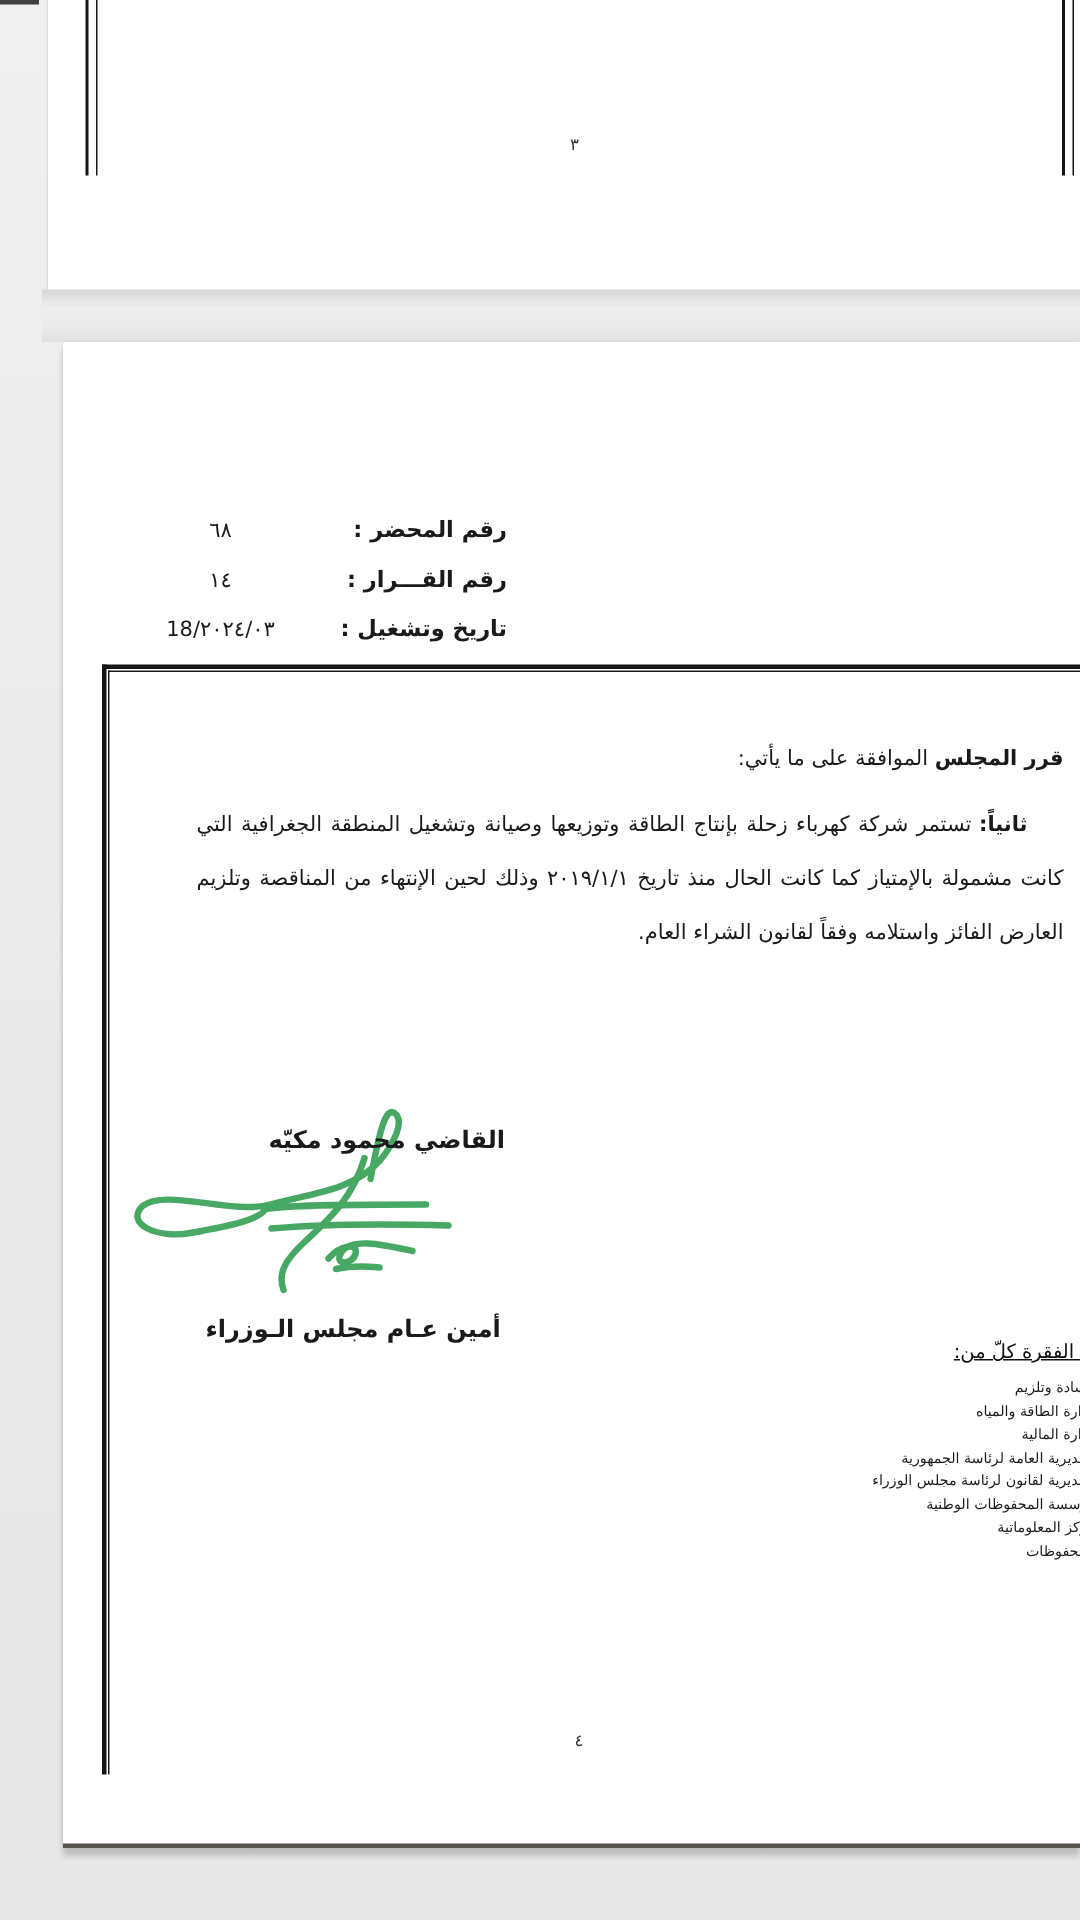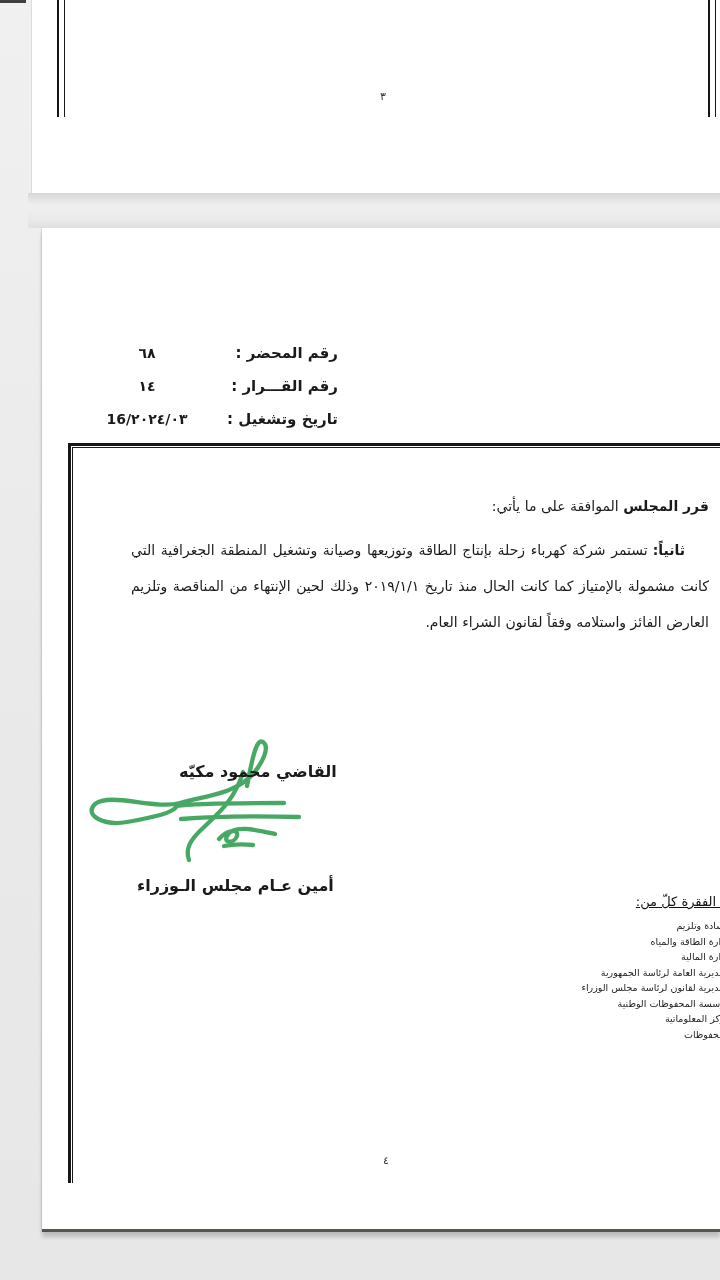--- a/index.html
+++ b/index.html
@@ -36,41 +36,41 @@
     background:#ffffff;
     border-bottom:3px solid #55534b;
     box-shadow:-1px 0 1px rgba(0,0,0,.07), 0 5px 4px rgba(0,0,0,.18);
   }
   
   .meta{
     position:absolute;left:30px;top:116px;width:266px;direction:rtl;
   }
   .meta-row{display:flex;justify-content:space-between;align-items:baseline;height:33px;}
   .meta-label{font-weight:bold;font-size:15px;white-space:nowrap;}
-  .meta-value{width:150px;text-align:center;font-weight:bold;font-size:14px;letter-spacing:1px;}
+  .meta-value{width:150px;text-align:center;font-weight:normal;font-size:14px;letter-spacing:1px;}
   
   .decree-box{
     position:absolute;left:26px;top:215px;width:634px;height:737px;
     border:3px solid #161616;border-bottom:none;padding-left:44px;
   }
   .decree-box::before{
     content:"";position:absolute;left:1px;right:1px;top:1px;bottom:0;
     border:1px solid #1a1a1a;border-bottom:none;pointer-events:none;
   }
   .box-flow{
     direction:rtl;padding:42px 40px 0 16px;
     font-size:14px;line-height:36px;text-align:justify;
   }
   .intro{margin:0 0 6px 0;}
   .intro .b{font-weight:bold;}
   .clause{margin:8px 0 0 0;text-indent:24px;}
   .clause-label{font-weight:bold;margin-left:5px;}
   
   .sig-svg{position:absolute;left:14px;top:288px;width:235px;height:135px;}
-  .sig-name{position:absolute;left:108px;top:316px;font-weight:bold;font-size:16px;white-space:nowrap;}
+  .sig-name{position:absolute;left:108px;top:304px;font-weight:bold;font-size:16px;white-space:nowrap;}
   .sig-title{position:absolute;left:66px;top:402px;font-weight:bold;font-size:16px;letter-spacing:.5px;white-space:nowrap;margin-top:28px;}
   
   .dist{
     position:absolute;right:10px;top:448px;width:210px;
     direction:rtl;text-align:right;
   }
   .dist-heading{font-size:13px;text-decoration:underline;margin:0 0 9px 0;color:#111;}
   .dist-item{font-size:9.5px;line-height:15.5px;color:#1c1c1c;white-space:nowrap;}
   .dist-item .dash{margin-left:4px;}
   .main-pagenum{position:absolute;left:341px;top:926px;font-size:11px;color:#333;}
@@ -94,21 +94,21 @@
     <div class="meta-row">
       <span class="meta-label">رقم المحضر :</span>
       <span class="meta-value">٦٨</span>
     </div>
     <div class="meta-row">
       <span class="meta-label">رقم القـــرار :</span>
       <span class="meta-value">١٤</span>
     </div>
     <div class="meta-row">
       <span class="meta-label">تاريخ وتشغيل :</span>
-      <span class="meta-value">٢٠٢٤/٠٣/16</span>
+      <span class="meta-value">٢٠٢٤/٠٣/18</span>
     </div>
   </div>
 
   <div class="decree-box">
     <div class="box-flow">
       <p class="intro"><span class="b">قرر المجلس</span><span> الموافقة على ما يأتي:</span></p>
       <p class="clause"><span class="clause-label">ثانياً:</span><span>تستمر شركة كهرباء زحلة بإنتاج الطاقة وتوزيعها وصيانة وتشغيل المنطقة الجغرافية التي كانت مشمولة بالإمتياز كما كانت الحال منذ تاريخ ٢٠١٩/١/١ وذلك لحين الإنتهاء من المناقصة وتلزيم العارض الفائز واستلامه وفقاً لقانون الشراء العام.</span></p>
     </div>
 
     <svg class="sig-svg" viewBox="0 0 235 135" fill="none" xmlns="http://www.w3.org/2000/svg">

